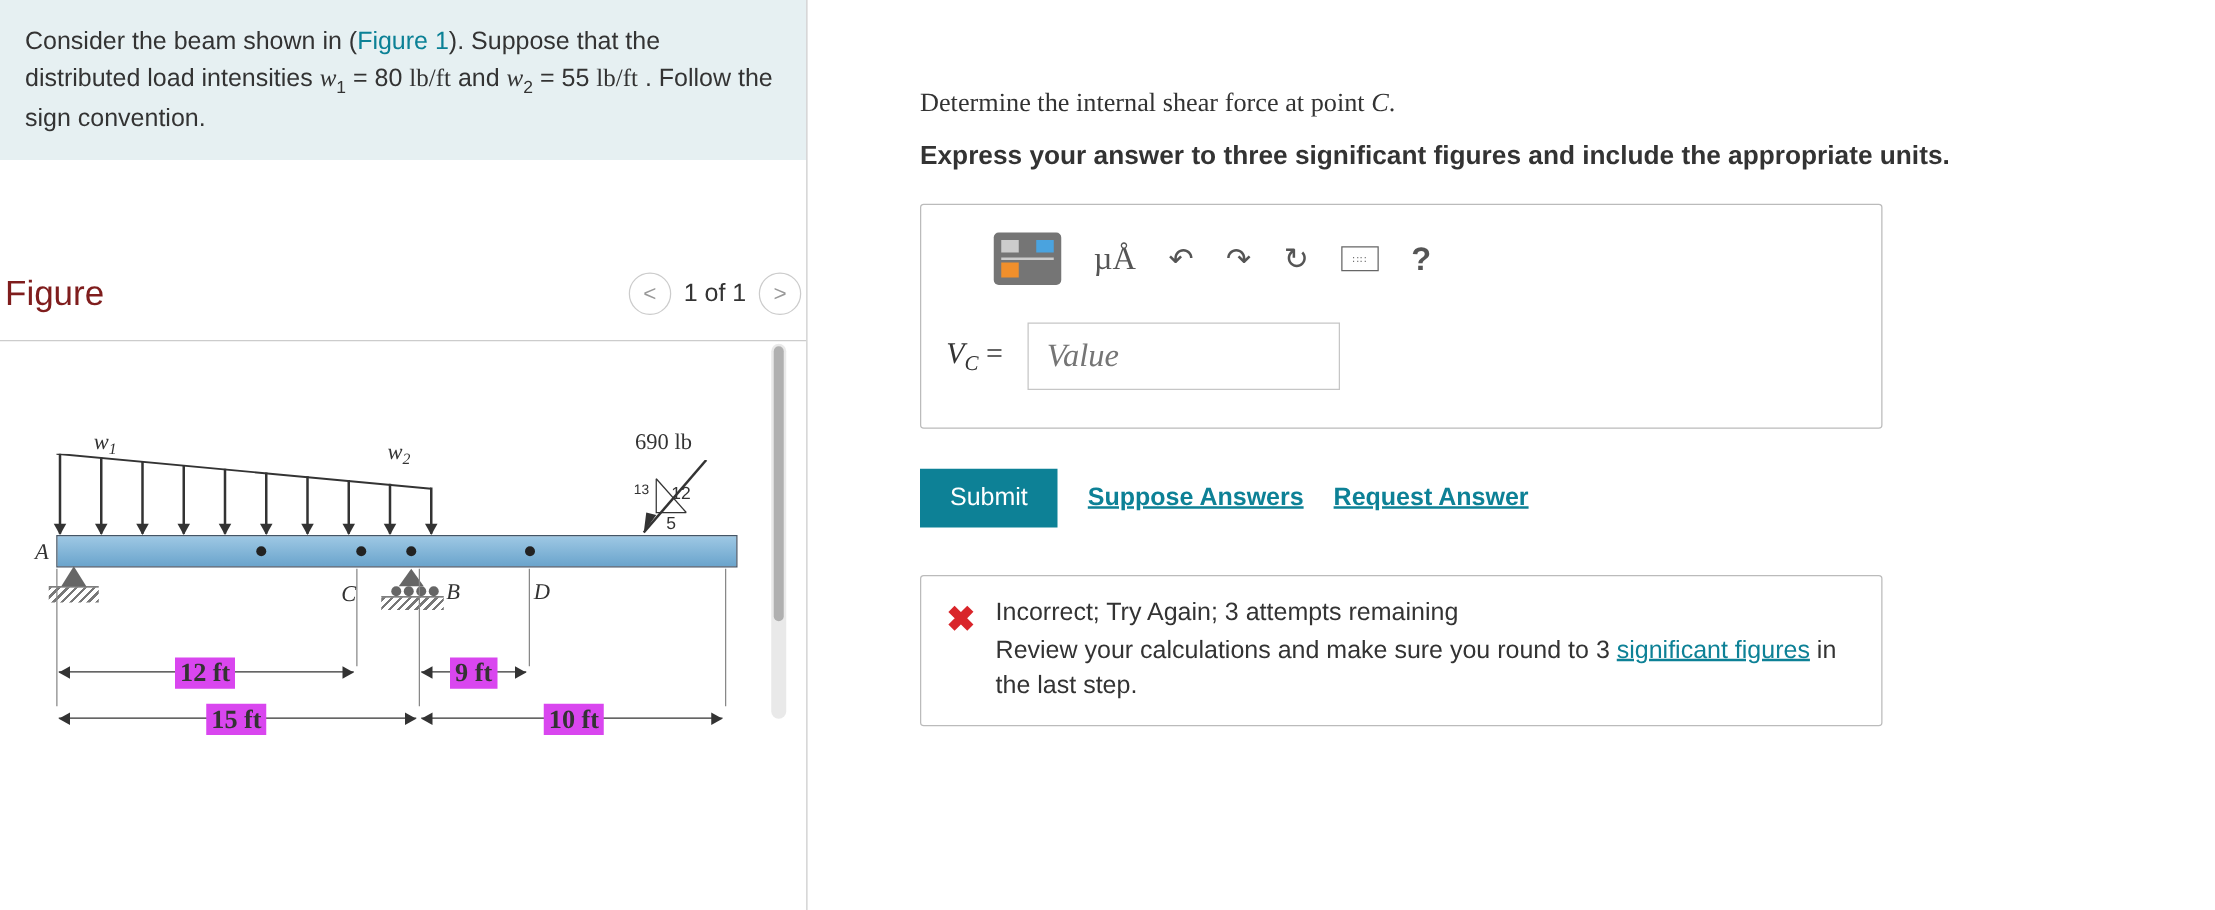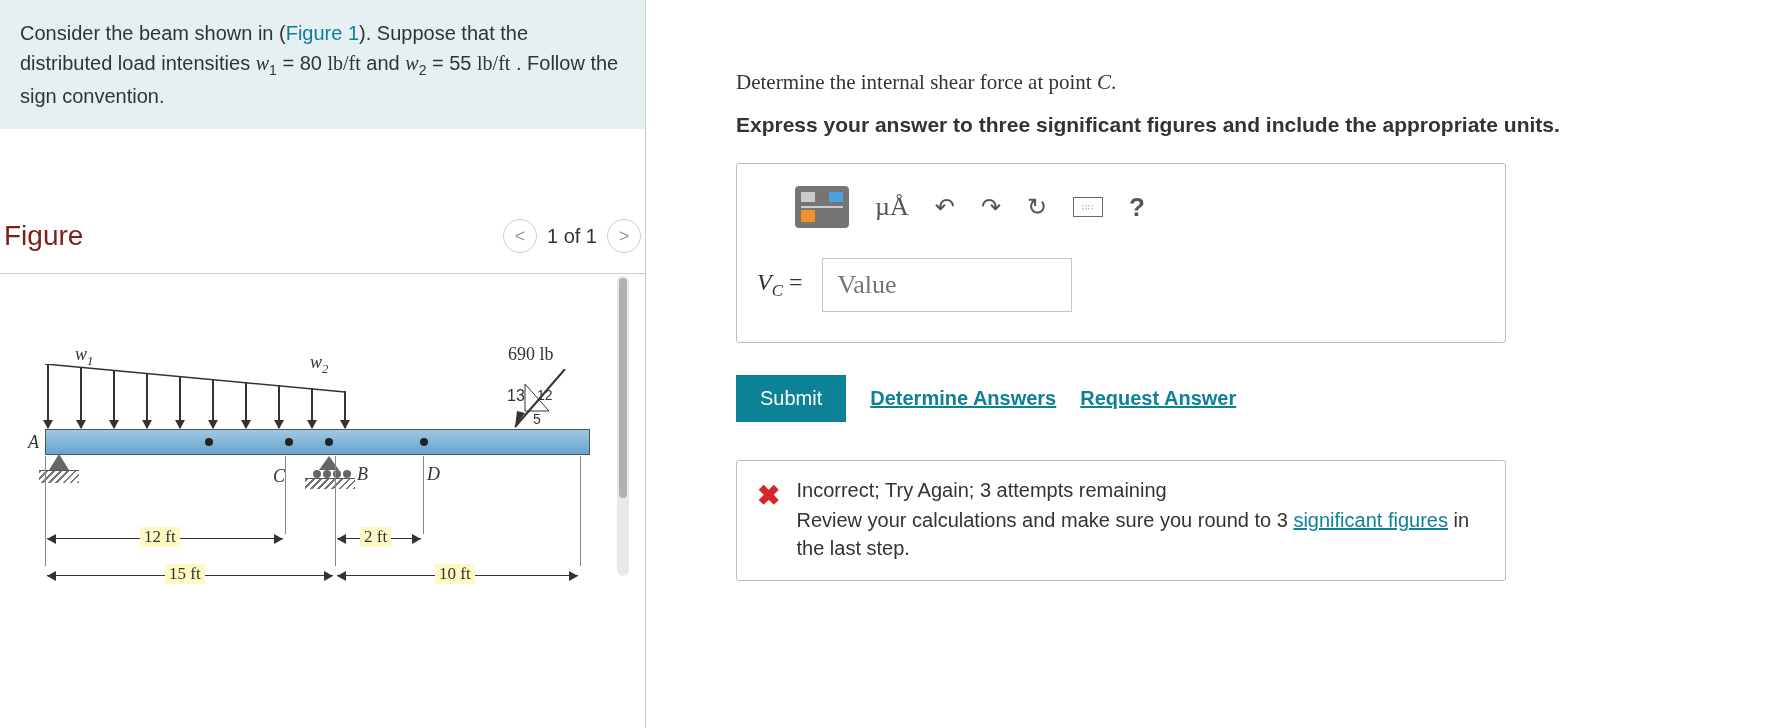--- a/index.html
+++ b/index.html
@@ -215,24 +215,25 @@
     top: -4px;
     width: 0; height: 0;
     border-top: 5px solid transparent;
     border-bottom: 5px solid transparent;
   }
   .dim-line::before { left: 0; border-right: 9px solid #333; }
   .dim-line::after { right: 0; border-left: 9px solid #333; }
   .dim-label {
     position: absolute;
     top: 3px;
-    background: #fef9c3;
+    background: #d946ef;
     padding: 0 4px;
     font-family: Georgia, serif;
-    font-size: 17px;
+    font-size: 21px;
+    font-weight: bold;
   }
   .tick { position: absolute; top: 142px; width: 1px; height: 110px; background: #888; }
   .dot { position: absolute; width: 8px; height: 8px; background: #222; border-radius: 50%; }
 
   
   .prompt1 {
     margin-top: 70px;
     font-size: 21px;
     font-family: Georgia, 'Times New Roman', serif;
   }
@@ -306,20 +307,21 @@
     font-family: Georgia, 'Times New Roman', serif;
     font-size: 24px;
     font-style: italic;
   }
   .value-field, .units-field {
     border: 1px solid #c6c6c6;
     height: 54px;
     font-size: 26px;
     padding: 0 14px;
     font-family: Georgia, serif;
+    font-style: italic;
     color: #ec4899;
     background: #fff;
   }
   .value-field { width: 250px; }
   .units-field { width: 270px; outline: 3px solid #8fbbd9; outline-offset: -1px; border-left: 4px solid #4AA3DF;}
   .submit-row {
     margin-top: 32px;
     display: flex;
     align-items: center;
     gap: 24px;
@@ -413,36 +415,36 @@
       <div class="label-D">D</div>
       <div class="label-690">690 lb</div>
 
       <div class="incl-force">
         <svg width="100" height="85">
           <line x1="70" y1="0" x2="20" y2="58" stroke="#333" stroke-width="2"></line>
           <polygon points="20,58 30,44 22,42" fill="#333"></polygon>
           <polyline points="30,15 30,42 54,42" stroke="#333" fill="none" stroke-width="1"></polyline>
           <line x1="30" y1="15" x2="54" y2="42" stroke="#333" stroke-width="1"></line>
         </svg>
-        <span style="position:absolute; left:12px; top:18px; font-size:16px;">13</span>
+        <span style="position:absolute; left:12px; top:18px; font-size:11px;">13</span>
         <span style="position:absolute; left:42px; top:18px; font-size:14px;">12</span>
         <span style="position:absolute; left:38px; top:42px; font-size:14px;">5</span>
       </div>
 
       <div class="tick" style="left:20px;"></div>
       <div class="tick" style="left:260px; height:78px;"></div>
       <div class="tick" style="left:310px;"></div>
       <div class="tick" style="left:398px; height:78px;"></div>
       <div class="tick" style="left:555px;"></div>
 
       <div class="dim-row1">
         <div class="dim-line" style="left:2px; width:236px;"></div>
         <div class="dim-label" style="left:95px;">12 ft</div>
         <div class="dim-line" style="left:292px; width:84px;"></div>
-        <div class="dim-label" style="left:315px;">2 ft</div>
+        <div class="dim-label" style="left:315px;">9 ft</div>
       </div>
 
       <div class="dim-row2">
         <div class="dim-line" style="left:2px; width:286px;"></div>
         <div class="dim-label" style="left:120px;">15 ft</div>
         <div class="dim-line" style="left:292px; width:241px;"></div>
         <div class="dim-label" style="left:390px;">10 ft</div>
       </div>
     </div>
   </div>
@@ -472,21 +474,21 @@
     <div class="input-row">
       <div class="vc-label">
         <span>V</span><span class="sub">C</span><span style="font-style:normal;"> = </span>
       </div>
       <input class="value-field" placeholder="Value" style="">
     </div>
   </div>
 
   <div class="submit-row">
     <button class="submit-btn">Submit</button>
-    <span class="link">Determine Answers</span>
+    <span class="link">Suppose Answers</span>
     <span class="link">Request Answer</span>
   </div>
 
   <div class="feedback-box">
     <div class="x-mark">✖</div>
     <div class="feedback-text">
       <div class="title">Incorrect; Try Again; 3 attempts remaining</div>
       <div class="body">
         <span>Review your calculations and make sure you round to 3 </span><a href="#">significant figures</a><span> in the last step.</span>
       </div>

